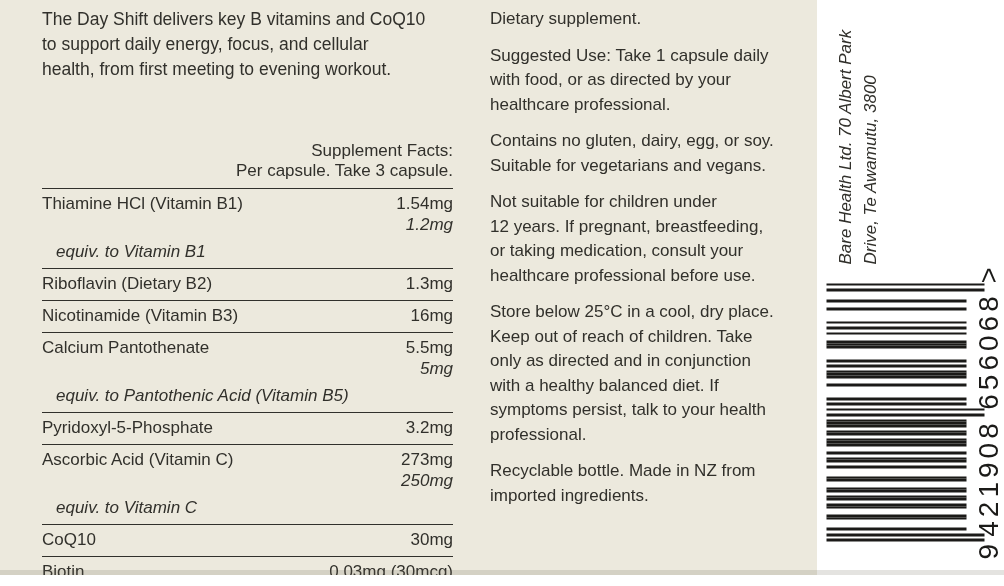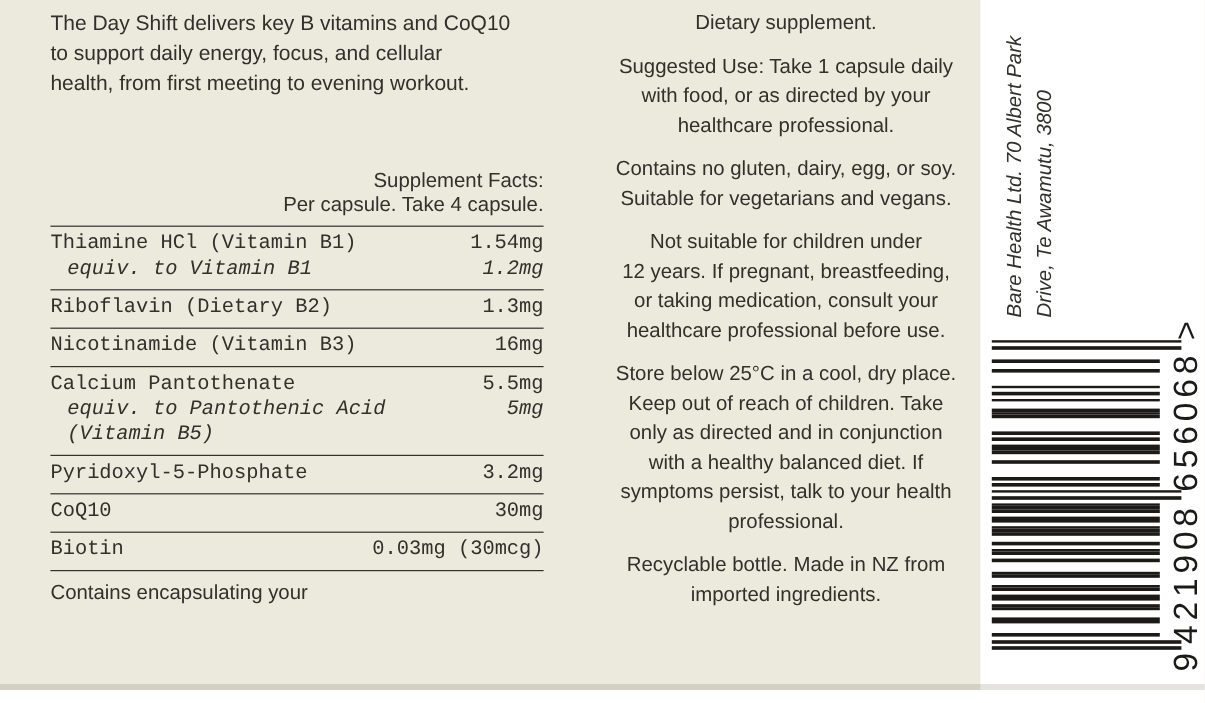--- a/index.html
+++ b/index.html
@@ -31,40 +31,39 @@
   .facts{
     position:absolute;left:42px;top:141px;width:411px;
   }
   .facts-header{
     display:flex;justify-content:space-between;align-items:flex-end;
     font-size:17px;padding-bottom:7px;border-bottom:1.5px solid var(--ink);flex-direction:column;
   }
   .fact-group{
     border-bottom:1.5px solid var(--ink);
     padding:4px 0 6px;
-    font-family:Liberation Mono, monospace;
   }
   .fact-line{
     display:flex;justify-content:space-between;
     font-size:17px;line-height:21px;
   }
   .fact-line .amt{white-space:nowrap;padding-left:10px;}
   .fact-equiv{
     font-style:italic;
   }
-  .fact-equiv .nm{padding-left:14px;}
+  .fact-equiv .nm{padding-left:14px;margin-top:27px;}
   .facts-footnote{
     font-size:17px;padding-top:7px;line-height:21px;
   }
   
   .info-col{
     position:absolute;left:490px;top:7px;width:330px;
     font-size:17px;line-height:24.5px;
   }
-  .info-p{white-space:pre-line;margin-bottom:12px;text-align:center;}
+  .info-p{white-space:pre-line;margin-bottom:12px;}
   
   .address{
     position:absolute;left:730px;top:112px;width:255px;height:50px;
     transform:rotate(-90deg);
     font-style:italic;font-size:17px;line-height:25px;
     white-space:nowrap;
   }
   .barcode-unit{
     position:absolute;left:768px;top:326px;width:292px;height:175px;
     transform:rotate(-90deg);
@@ -92,21 +91,21 @@
 
   <div class="side-panel"></div>
 
   <div class="intro">The Day Shift delivers key B vitamins and CoQ10
 to support daily energy, focus, and cellular
 health, from first meeting to evening workout.</div>
 
   <div class="facts">
     <div class="facts-header">
       <span>Supplement Facts:</span>
-      <span>Per capsule. Take 4 capsule.</span>
+      <span>Per capsule. Take 3 capsule.</span>
     </div>
     <div>
         <div class="fact-group">
           <div class="fact-line">
             <span class="nm">Thiamine HCl (Vitamin B1)</span>
             <span class="amt">1.54mg</span>
           </div>
           <div class="fact-line fact-equiv">
             <span class="nm">equiv. to Vitamin B1</span>
             <span class="amt">1.2mg</span>
@@ -131,20 +130,30 @@
           </div>
           <div class="fact-line fact-equiv">
             <span class="nm">equiv. to Pantothenic Acid (Vitamin B5)</span>
             <span class="amt">5mg</span>
           </div>
         </div>
         <div class="fact-group">
           <div class="fact-line">
             <span class="nm">Pyridoxyl-5-Phosphate</span>
             <span class="amt">3.2mg</span>
+          </div>
+        </div>
+        <div class="fact-group">
+          <div class="fact-line">
+            <span class="nm">Ascorbic Acid (Vitamin C)</span>
+            <span class="amt">273mg</span>
+          </div>
+          <div class="fact-line fact-equiv">
+            <span class="nm">equiv. to Vitamin C</span>
+            <span class="amt">250mg</span>
           </div>
         </div>
         <div class="fact-group">
           <div class="fact-line">
             <span class="nm">CoQ10</span>
             <span class="amt">30mg</span>
           </div>
         </div>
         <div class="fact-group">
           <div class="fact-line">

